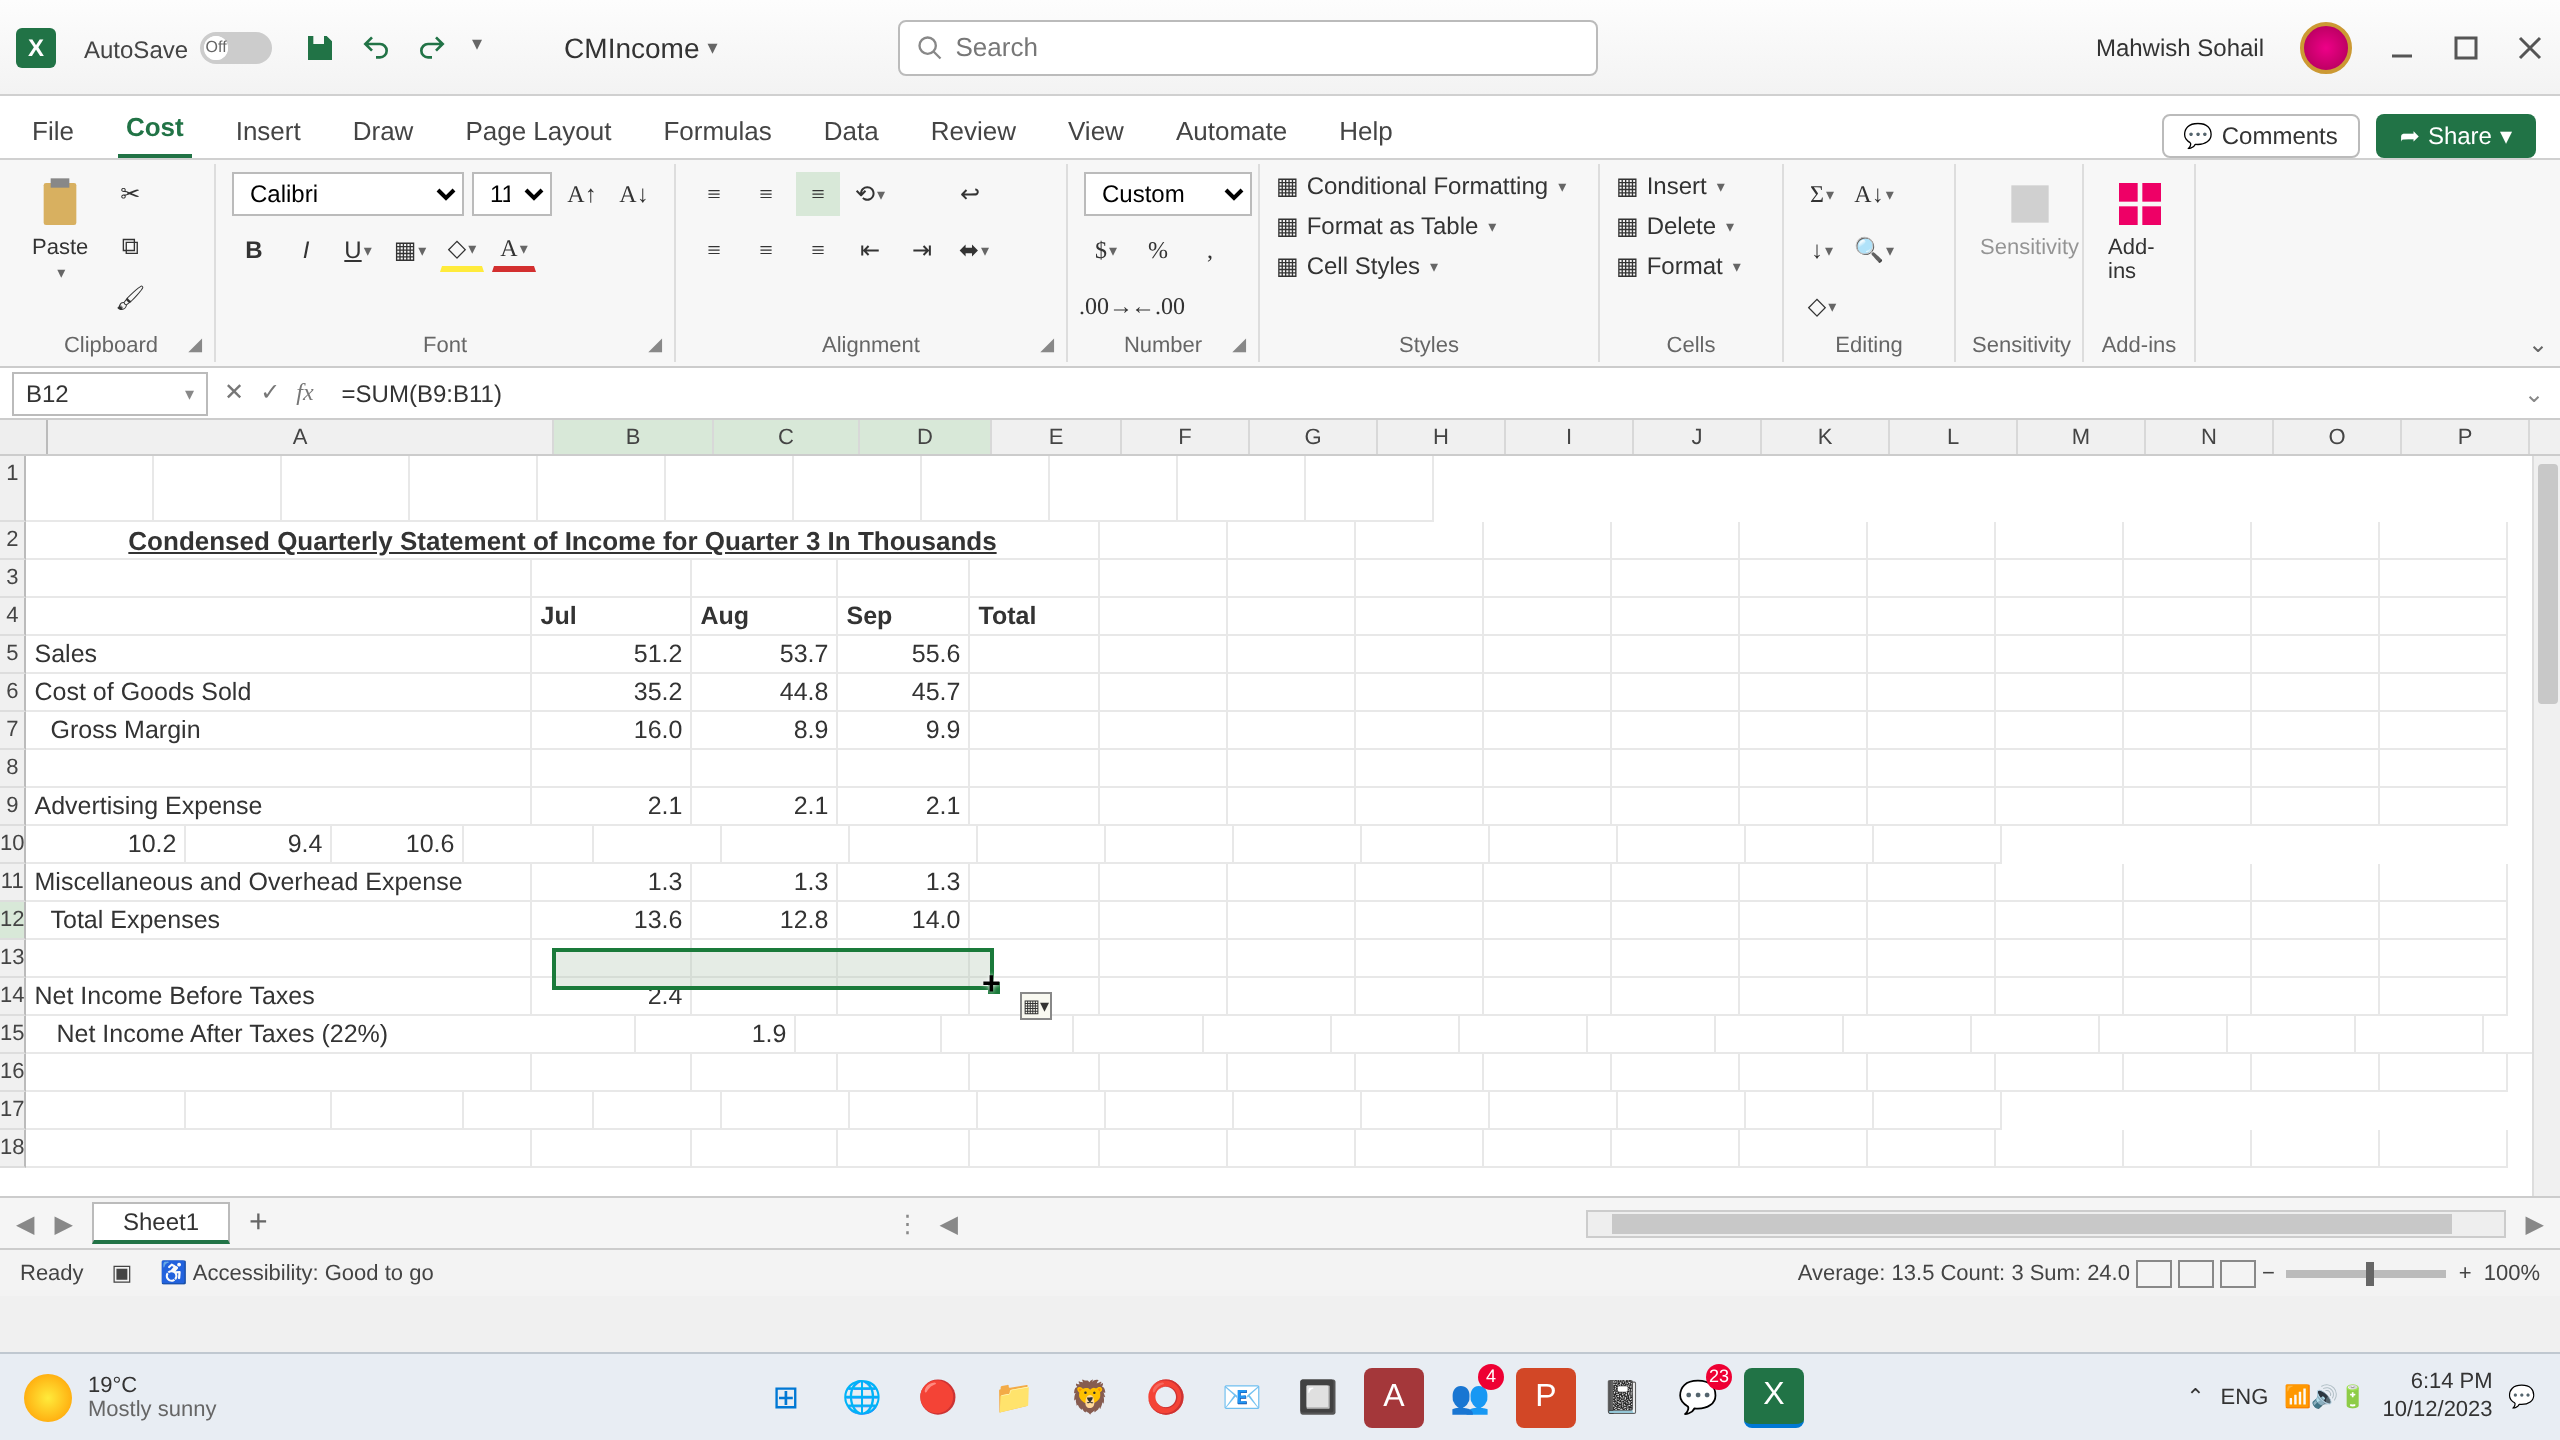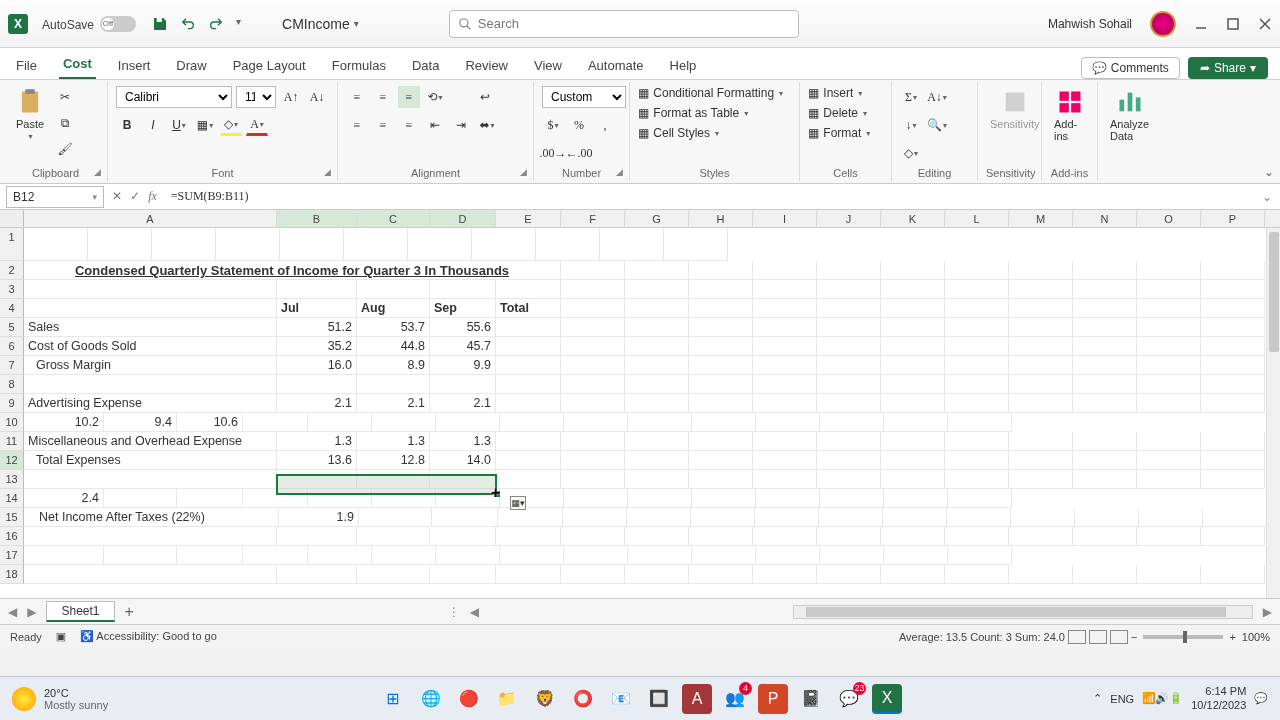--- a/index.html
+++ b/index.html
@@ -42,21 +42,21 @@
 .smbtn { width: 22px; height: 22px; border: 1px solid transparent; display: flex; align-items: center; justify-content: center; cursor: pointer; font-size: 12px; font-family: "Times New Roman"; }
 .dd { font-size: 8px; color: #666; margin-left: 1px; }
 select.ribbon-sel, input.ribbon-inp { height: 22px; border: 1px solid #bbb; background: #fff; font-size: 12px; padding: 0 4px; }
 .collapse { position: absolute; right: 6px; bottom: 4px; cursor: pointer; color: #666; }
 
 
 .fxbar { height: 26px; background: #fff; border-bottom: 1px solid #ccc; display: flex; align-items: center; }
 .namebox { width: 98px; height: 22px; border: 1px solid #bbb; margin-left: 6px; display: flex; align-items: center; padding: 0 6px; font-size: 12px; justify-content: space-between; }
 .fxbtns { display: flex; gap: 8px; padding: 0 8px; color: #777; }
 .fxbtns .fx { font-style: italic; font-family: serif; }
-.fxinput { flex: 1; padding: 0 6px; font-size: 12px; font-family: Liberation Serif, serif; }
+.fxinput { flex: 1; padding: 0 6px; font-size: 12px; }
 
 
 .colhdrs { height: 18px; background: #f0f0f0; display: flex; border-bottom: 1px solid #ccc; font-size: 11px; }
 .rowhdr-corner { width: 24px; border-right: 1px solid #bbb; background: #eee; }
 .ch { border-right: 1px solid #d8d8d8; text-align: center; line-height: 18px; color: #444; }
 .ch.sel { background: #d8e8d8; }
 
 
 .grid-wrap { position: relative; background: #fff; height: 370px; }
 .grid { display: flex; }
@@ -326,30 +326,20 @@
             <rect x="13" y="3" width="8" height="8"></rect>
             <rect x="3" y="13" width="8" height="8"></rect>
             <rect x="13" y="13" width="8" height="8"></rect>
           </svg>
           <span>Add-ins</span>
         </div>
       </div>
     <div class="label">Add-ins</div>
   </div>
   <div class="group" style="width:60px;border-right:none">
-    <div class="body">
-        <div class="bigbtn">
-          <svg class="ic" viewBox="0 0 24 24" fill="#4a8">
-            <rect x="3" y="10" width="4" height="10"></rect>
-            <rect x="10" y="4" width="4" height="16"></rect>
-            <rect x="17" y="8" width="4" height="12"></rect>
-          </svg>
-          <span>Analyze Data</span>
-        </div>
-      </div>
     <div class="label"></div>
   </div>
   <span class="collapse">⌄</span>
 </div>
 
 <div class="fxbar">
   <div class="namebox">
       <span>B12</span>
       <span style="font-size:9px;color:#888">▾</span>
     </div>
@@ -623,38 +613,39 @@
           <div class="cell" style="width: 64px;"></div>
           <div class="cell" style="width: 64px;"></div>
           <div class="cell" style="width: 64px;"></div>
           <div class="cell" style="width: 64px;"></div>
           <div class="cell" style="width: 64px;"></div>
           <div class="cell" style="width: 64px;"></div>
           <div class="cell" style="width: 64px;"></div>
           <div class="cell" style="width: 64px;"></div>
         </div>
         <div class="cellrow">
+          <div class="cell" style="width: 253px;">Net Income Before Taxes</div>
           <div class="cell num" style="width: 80px;">2.4</div>
           <div class="cell" style="width: 73px;"></div>
           <div class="cell" style="width: 66px;"></div>
           <div class="cell" style="width: 65px;"></div>
           <div class="cell" style="width: 64px;"></div>
           <div class="cell" style="width: 64px;"></div>
           <div class="cell" style="width: 64px;"></div>
           <div class="cell" style="width: 64px;"></div>
           <div class="cell" style="width: 64px;"></div>
           <div class="cell" style="width: 64px;"></div>
           <div class="cell" style="width: 64px;"></div>
           <div class="cell" style="width: 64px;"></div>
           <div class="cell" style="width: 64px;"></div>
           <div class="cell" style="width: 64px;"></div>
           <div class="cell" style="width: 64px;"></div>
         </div>
         <div class="cellrow">
-          <div class="cell" style="width: 255px; padding-left: 15px;">Net Income After Taxes (22%)</div>
+          <div class="cell" style="width: 305px; padding-left: 15px;">Net Income After Taxes (22%)</div>
           <div class="cell num" style="width: 80px;">1.9</div>
           <div class="cell" style="width: 73px;"></div>
           <div class="cell" style="width: 66px;"></div>
           <div class="cell" style="width: 65px;"></div>
           <div class="cell" style="width: 64px;"></div>
           <div class="cell" style="width: 64px;"></div>
           <div class="cell" style="width: 64px;"></div>
           <div class="cell" style="width: 64px;"></div>
           <div class="cell" style="width: 64px;"></div>
           <div class="cell" style="width: 64px;"></div>
@@ -761,21 +752,21 @@
       <span>+</span>
       <span>100%</span>
     </div>
   </div>
 </div>
 
 <div class="taskbar">
   <div class="weather">
     <div class="sun"></div>
     <div>
-        <div>20°C</div>
+        <div>19°C</div>
         <div style="color:#666">Mostly sunny</div>
       </div>
   </div>
   <div class="center">
     <div class="tb-ic" style="color:#0078d4">⊞</div>
     <div class="tb-ic">🌐</div>
     <div class="tb-ic">🔴</div>
     <div class="tb-ic">📁</div>
     <div class="tb-ic">🦁</div>
     <div class="tb-ic">⭕</div>

